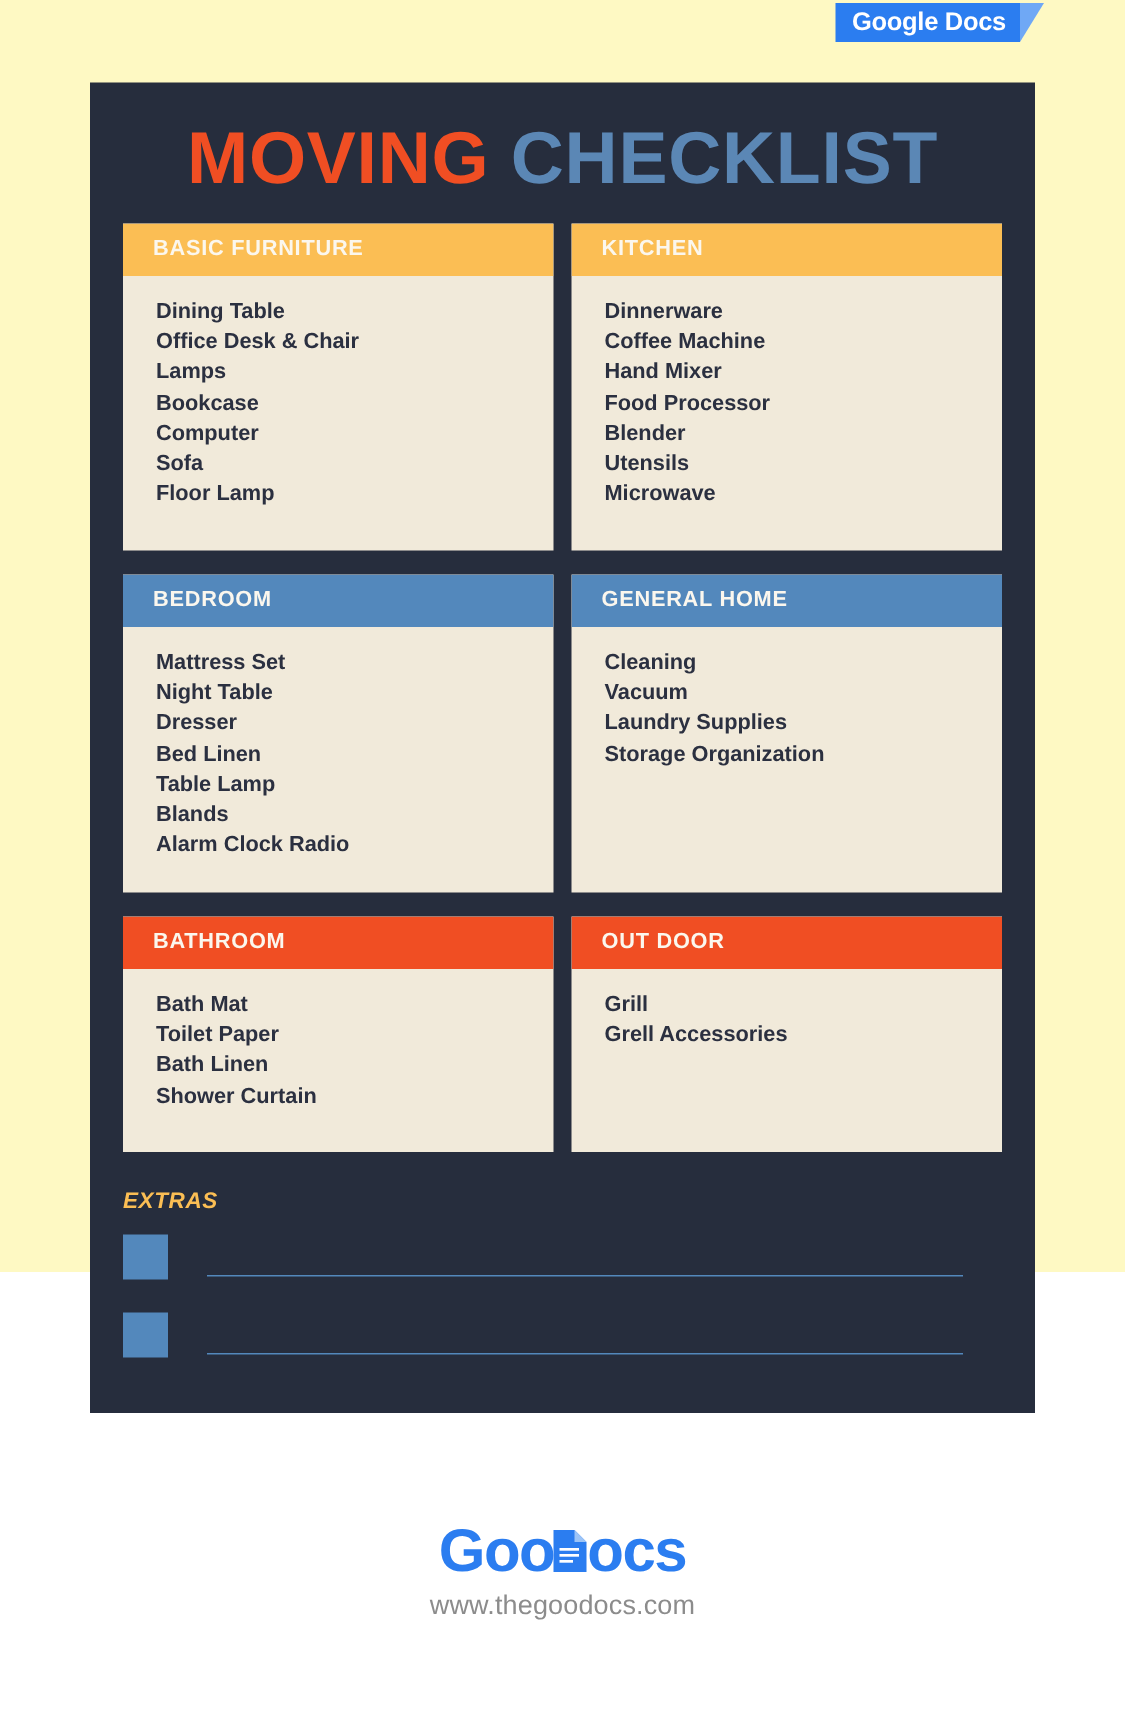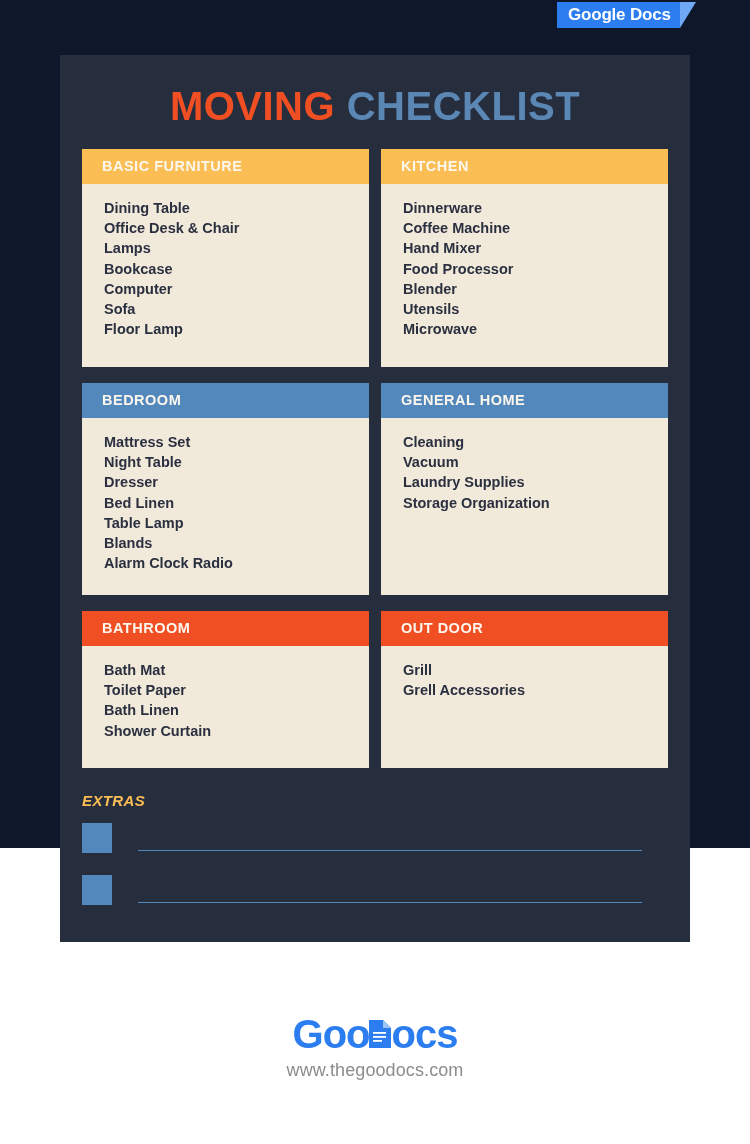--- a/index.html
+++ b/index.html
@@ -7,21 +7,21 @@
     width: 750px;
     height: 1144px;
     background: #ffffff;
     font-family: "Liberation Sans", sans-serif;
     overflow: hidden;
   }
   .page {
     position: relative;
     width: 750px;
     height: 848px;
-    background: #0f172a;
+    background: #fef9c3;
   }
 
   
   .gdocs-badge {
     position: absolute;
     top: 2px;
     left: 557px;
     display: flex;
     align-items: center;
     height: 26px;
@@ -49,21 +49,21 @@
     top: 55px;
     width: 630px;
     height: 887px;
     background: #262D3D;
   }
 
   
   .title {
     text-align: center;
     margin-top: 24px;
-    font-size: 40px;
+    font-size: 49px;
     font-weight: bold;
     letter-spacing: 0.5px;
     line-height: 54px;
     white-space: nowrap;
   }
   .title .word-moving { color: #F04E23; }
   .title .word-checklist { color: #5B87B5; }
 
   
   .grid {

